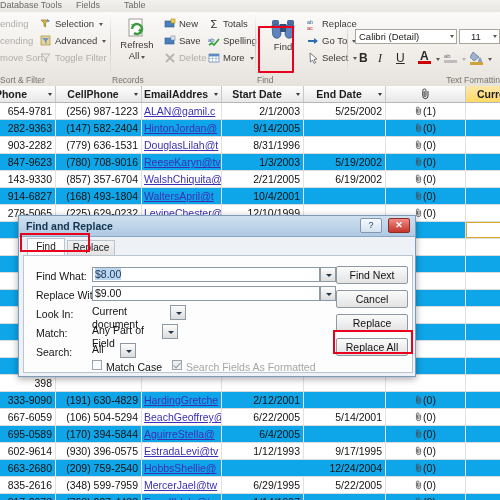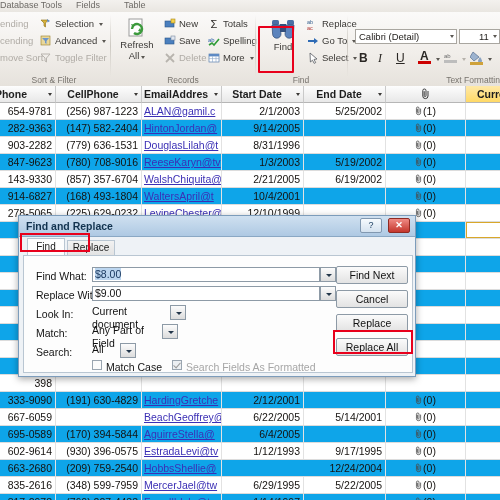--- a/index.html
+++ b/index.html
@@ -21,21 +21,21 @@
     position:absolute;top:-1px;font-size:9px;color:#6d6a66;
     white-space:nowrap;line-height:12px;
   }
   .ribbon{
     position:absolute;left:0;top:12px;width:500px;height:74px;
     background:linear-gradient(#fbfaf9 0%,#f1eeea 55%,#e6e2dc 100%);
     border-bottom:1px solid #b9b5ae;overflow:hidden;
   }
   .rgroup{position:absolute;top:0;height:74px;}
   .rgroup-label{
-    position:absolute;bottom:1px;width:100%;text-align:center;
+    position:absolute;bottom:1px;width:100%;
     font-size:8.5px;color:#77736d;
   }
   .rsep{
     position:absolute;top:3px;width:1px;height:62px;
     background:linear-gradient(rgba(0,0,0,0),#cdc9c2,rgba(0,0,0,0));
   }
   .ritem{
     position:absolute;display:flex;align-items:center;gap:3px;
     font-size:9.5px;color:#3b3936;white-space:nowrap;line-height:12px;
   }
@@ -60,21 +60,21 @@
 
   
   .fontname{
     position:absolute;left:355px;top:17px;width:102px;height:15px;
     background:#fff;border:1px solid #a9a6a0;box-sizing:border-box;
     font-size:9.5px;line-height:13px;padding-left:3px;color:#25221f;
   }
   .fontsize{
     position:absolute;left:459px;top:17px;width:41px;height:15px;
     background:#fff;border:1px solid #a9a6a0;box-sizing:border-box;
-    font-size:9.5px;line-height:13px;padding-left:19px;color:#25221f;
+    font-size:9.5px;line-height:13px;padding-left:11px;color:#25221f;
   }
   .dd-arrow{
     position:absolute;right:2px;top:5px;width:0;height:0;
     border-left:2.6px solid transparent;border-right:2.6px solid transparent;
     border-top:3.2px solid #5a5752;
   }
   .fmtbtn{
     position:absolute;top:39px;font-size:12px;font-weight:bold;color:#2a2724;
     line-height:14px;
   }
@@ -606,20 +606,21 @@
           <div class="cell mail" style="left: 142px; width: 80px;">HardingGretche</div>
           <div class="cell r" style="left: 222px; width: 82px;">2/12/2001</div>
           <div class="cell r" style="left: 304px; width: 82px;"></div>
           <div class="cell c" style="left: 386px; width: 80px;"><svg width="8" height="10" viewBox="0 0 10 12" style="vertical-align:-1px">
               <path d="M7 3v5a2.6 2.6 0 0 1-5.2 0V2.6a1.6 1.6 0 0 1 3.2 0V7.6a.9.9 0 0 1-1.8 0V3.2" fill="none" stroke="#4a4a4a" stroke-width="1"></path>
             </svg><span>(0)</span></div>
           <div class="cell r nob" style="left: 466px; width: 80px;">$16.00</div>
         </div>
         <div class="row" style="top: 323px;">
           <div class="cell r" style="left: -22px; width: 78px;">667-6059</div>
+          <div class="cell r" style="left: 56px; width: 86px;">(106) 504-5294</div>
           <div class="cell mail" style="left: 142px; width: 80px;">BeachGeoffrey@</div>
           <div class="cell r" style="left: 222px; width: 82px;">6/22/2005</div>
           <div class="cell r" style="left: 304px; width: 82px;">5/14/2001</div>
           <div class="cell c" style="left: 386px; width: 80px;"><svg width="8" height="10" viewBox="0 0 10 12" style="vertical-align:-1px">
               <path d="M7 3v5a2.6 2.6 0 0 1-5.2 0V2.6a1.6 1.6 0 0 1 3.2 0V7.6a.9.9 0 0 1-1.8 0V3.2" fill="none" stroke="#4a4a4a" stroke-width="1"></path>
             </svg><span>(0)</span></div>
           <div class="cell r nob" style="left: 466px; width: 80px;">$31.00</div>
         </div>
         <div class="row alt" style="top: 340px;">
           <div class="cell r" style="left: -22px; width: 78px;">695-0589</div>

